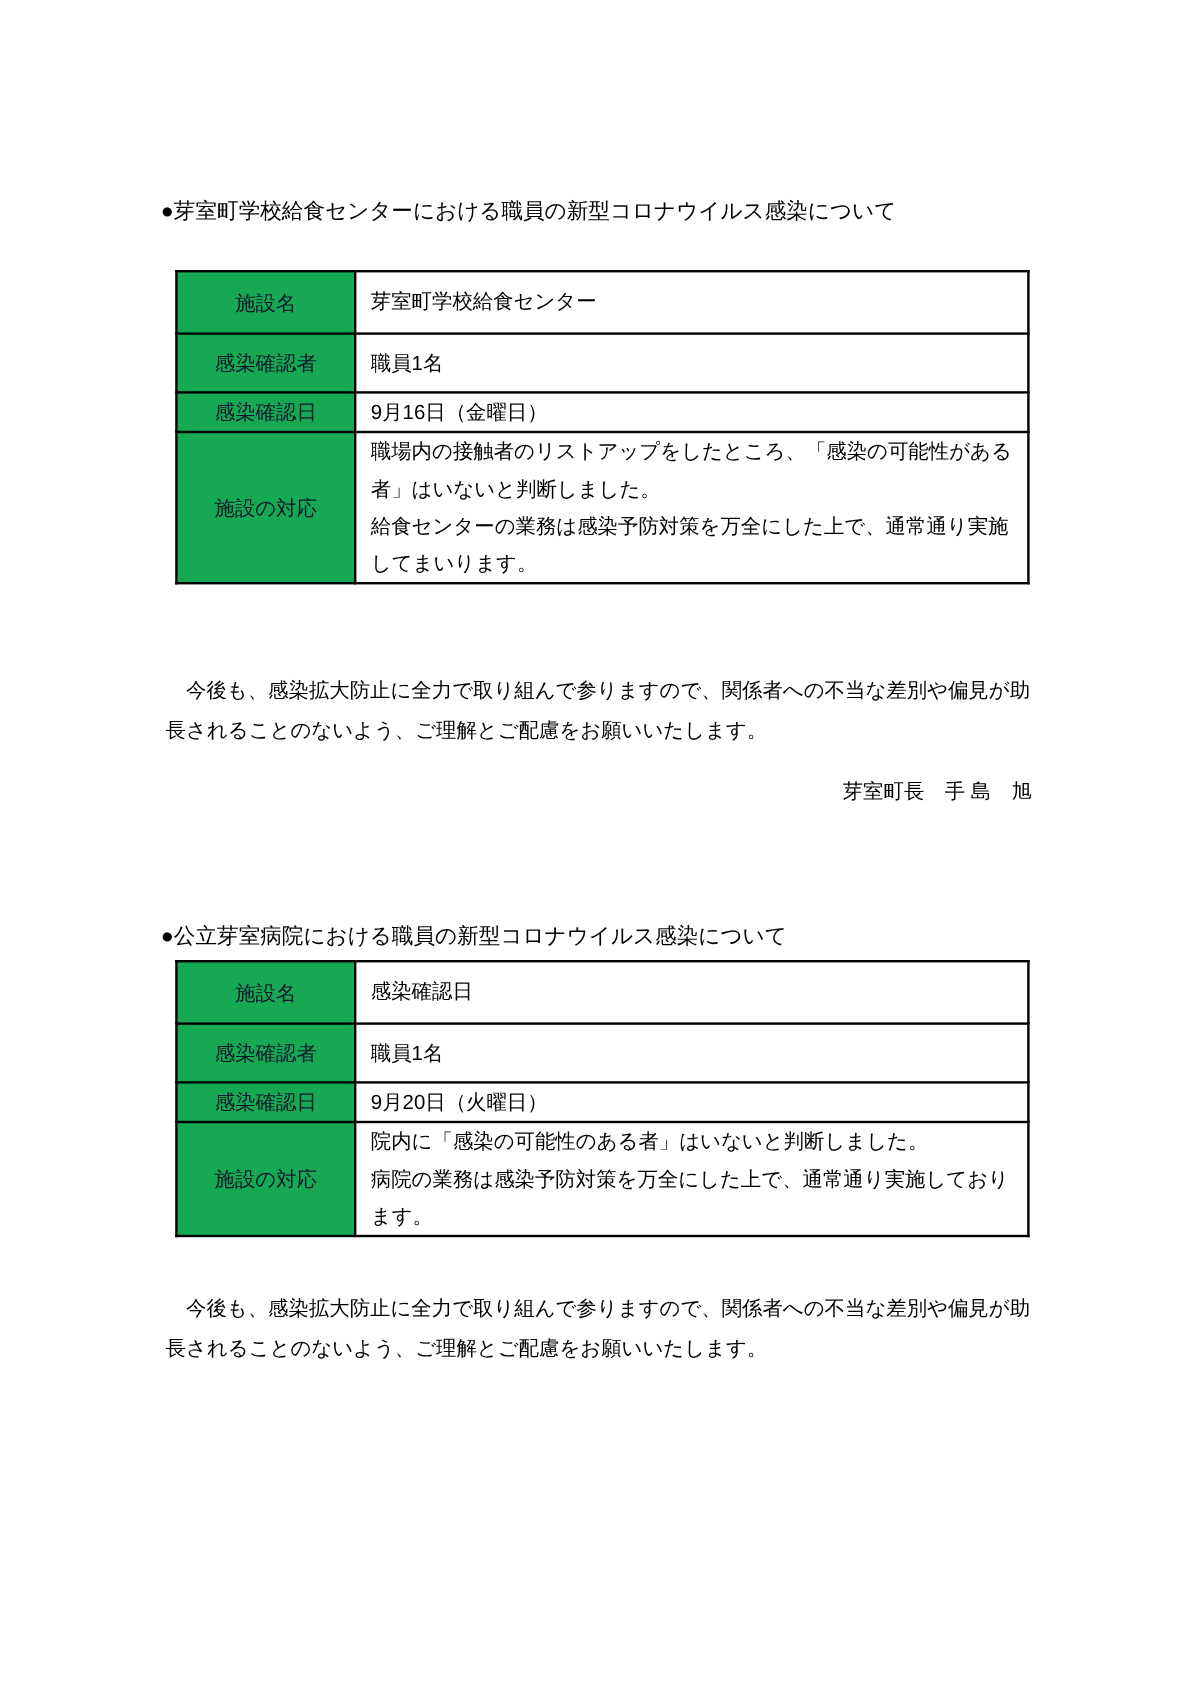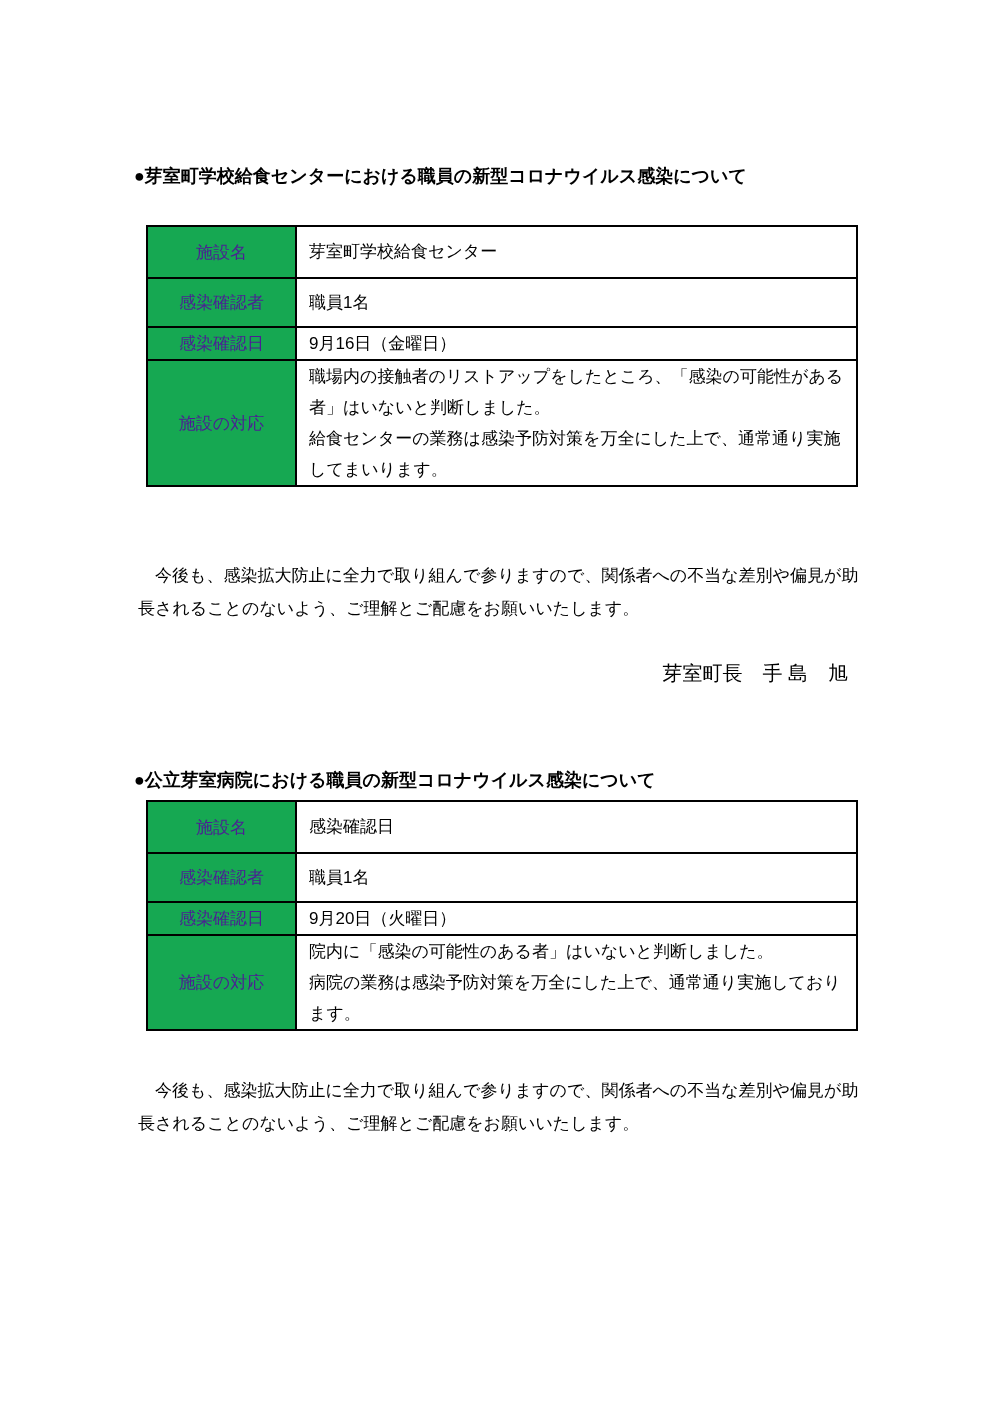--- a/index.html
+++ b/index.html
@@ -14,21 +14,21 @@
     background: #ffffff;
     color: #000000;
     font-family: "Liberation Sans", "DejaVu Sans", sans-serif;
     overflow: hidden;
   }
   .heading {
     position: absolute;
     left: 134px;
     margin: 0;
     font-size: 18px;
-    font-weight: 700;
+    font-weight: 400;
     letter-spacing: 0px;
     white-space: nowrap;
   }
   #heading1 { top: 164px; }
   #heading2 { top: 768px; text-align: center; }
 
   table.info-table {
     position: absolute;
     left: 146px;
     width: 712px;
@@ -39,21 +39,21 @@
   #table2 { top: 800px; }
 
   table.info-table td {
     border: 2px solid #000000;
     font-size: 17px;
     vertical-align: middle;
   }
   td.cell-label {
     width: 147px;
     background: #16a852;
-    color: #4c1d95;
+    color: #0f172a;
     text-align: center;
     font-size: 16px;
     padding: 0;
   }
   td.cell-value {
     padding: 0 12px;
     line-height: 30px;
   }
   tr.row-h1 { height: 52px; }
   tr.row-h2 { height: 49px; }
@@ -74,22 +74,22 @@
     font-size: 17px;
     line-height: 33px;
   }
   #para1 { top: 559px; }
   #para2 { top: 1074px; }
   .body-line { display: block; white-space: nowrap; }
   .body-line.first { text-indent: 17px; }
 
   .signature {
     position: absolute;
-    margin: 12px;
-    font-size: 20px;
+    margin: 0;
+    font-size: 17px;
   }
   #sig1 { top: 648px; right: 140px; }
   #sig2 { top: 1160px; right: 132px; line-height: 34px; }
   .signature-line { display: block; white-space: nowrap; }
 </style>
 </head>
 <body>
 
 <div class="page">
 

